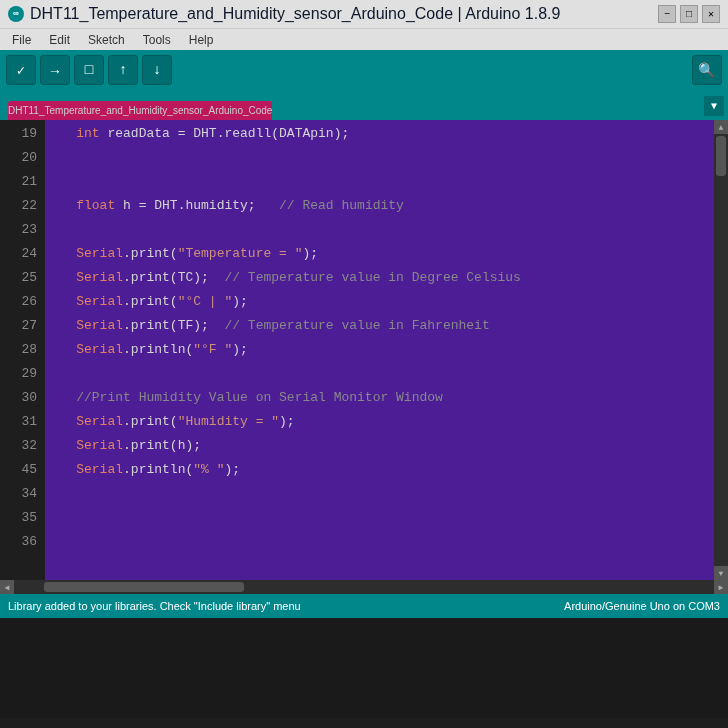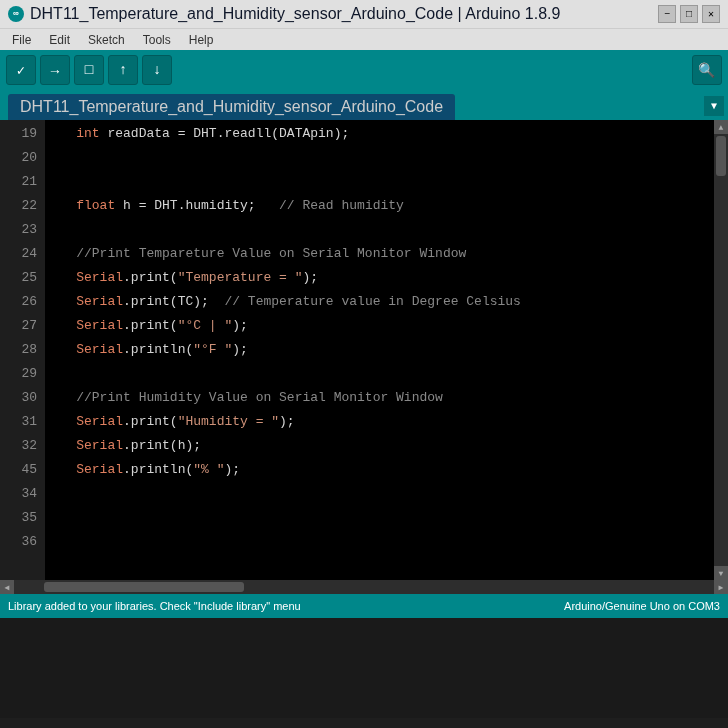--- a/index.html
+++ b/index.html
@@ -75,44 +75,44 @@
 
     
     #tab-bar {
       background: #00878a;
       height: 30px;
       display: flex;
       align-items: flex-end;
       padding-left: 8px;
     }
     #active-tab {
-      background: #0c4a6e;
+      background: #be185d;
       color: #ccc;
       font-family: Arial, sans-serif;
-      font-size: 16px;
-      padding: 4px 12px;
+      font-size: 10px;
+      padding: 4px 0;
       border-radius: 3px 3px 0 0;
       cursor: pointer;
       display: flex;
       align-items: center;
       gap: 6px;
     }
     #tab-arrow {
       margin-left: auto;
       margin-right: 4px;
       margin-bottom: 4px;
       width: 20px; height: 20px;
       background: #006e70;
       display: flex; align-items: center; justify-content: center;
       color: white; font-size: 10px; cursor: pointer;
     }
 
     
     #code-area {
-      background: #000000;
+      background: #4c1d95;
       height: 460px;
       display: flex;
       overflow: hidden;
       position: relative;
     }
 
     
     #line-numbers {
       width: 45px;
       padding: 0;
@@ -284,36 +284,36 @@
 
 
     <div class="code-line">&nbsp;</div>
 
     <div class="code-line">
       &nbsp;&nbsp;&nbsp;&nbsp;<span class="kw">float</span> h = DHT.humidity;&nbsp;&nbsp;&nbsp;<span class="comment">// Read humidity</span>
     </div>
 
     <div class="code-line">&nbsp;</div>
 
-    <div class="code-line">
-      &nbsp;&nbsp;&nbsp;&nbsp;<span class="comment">//Print Tempareture Value on Serial Monitor Window</span>
-    </div>
 
     <div class="code-line">
       &nbsp;&nbsp;&nbsp;&nbsp;<span class="fn">Serial</span><span style="color:#d4d4d4">.print(</span><span class="str">"Temperature = "</span><span style="color:#d4d4d4">);</span>
     </div>
 
     <div class="code-line">
       &nbsp;&nbsp;&nbsp;&nbsp;<span class="fn">Serial</span><span style="color:#d4d4d4">.print(TC);&nbsp;&nbsp;</span><span class="comment">// Temperature value in Degree Celsius</span>
     </div>
 
     <div class="code-line">
       &nbsp;&nbsp;&nbsp;&nbsp;<span class="fn">Serial</span><span style="color:#d4d4d4">.print(</span><span class="str">"°C | "</span><span style="color:#d4d4d4">);</span>
     </div>
 
+    <div class="code-line">
+      &nbsp;&nbsp;&nbsp;&nbsp;<span class="fn">Serial</span><span style="color:#d4d4d4">.print(TF);&nbsp;&nbsp;</span><span class="comment">// Temperature value in Fahrenheit</span>
+    </div>
 
     <div class="code-line">
       &nbsp;&nbsp;&nbsp;&nbsp;<span class="fn">Serial</span><span style="color:#d4d4d4">.println(</span><span class="str">"°F "</span><span style="color:#d4d4d4">);</span>
     </div>
 
     <div class="code-line">&nbsp;</div>
 
     <div class="code-line">
       &nbsp;&nbsp;&nbsp;&nbsp;<span class="comment">//Print Humidity Value on Serial Monitor Window</span>
     </div>

